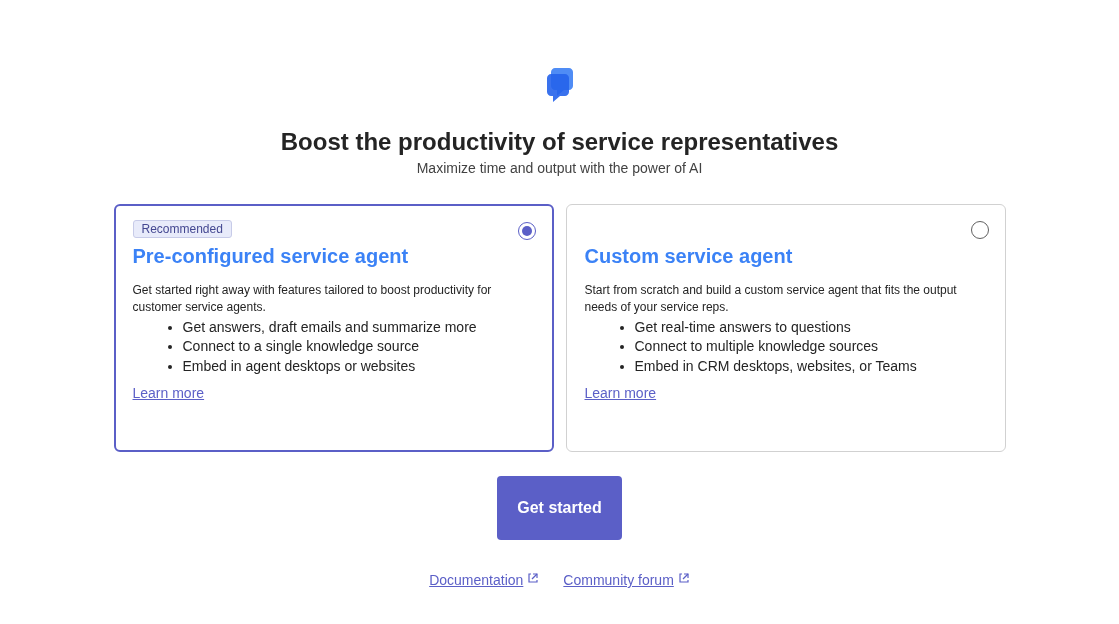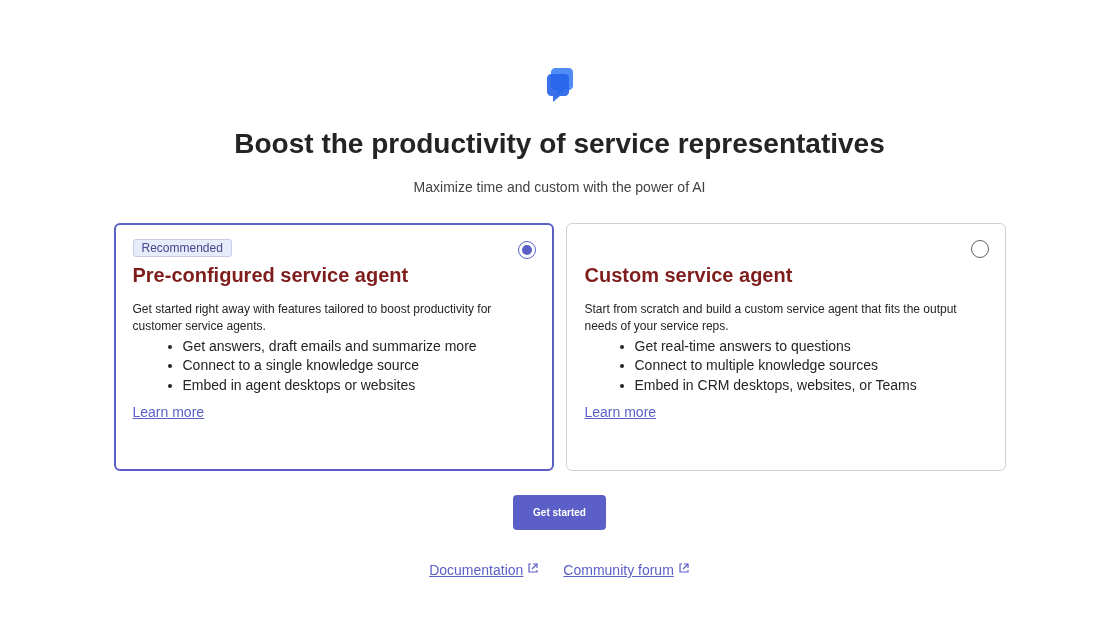--- a/index.html
+++ b/index.html
@@ -14,25 +14,25 @@
       flex-direction: column;
       align-items: center;
       padding-top: 60px;
     }
     .logo {
       width: 48px;
       height: 48px;
       margin-bottom: 20px;
     }
     .page-title {
-      font-size: 28px;
+      font-size: 24px;
       font-weight: 600;
       color: #242424;
       text-align: left;
-      margin-bottom: 19px;
+      margin-bottom: 4px;
     }
     .page-subtitle {
       font-size: 14px;
       color: #424242;
       text-align: center;
       margin-bottom: 28px;
     }
     .cards {
       display: flex;
       gap: 12px;
@@ -88,21 +88,21 @@
       width: 10px;
       height: 10px;
       border-radius: 50%;
     }
     .radio.checked .radio-inner {
       background: #5b5fc7;
     }
     .card-title {
       font-size: 20px;
       font-weight: 600;
-      color: #7f1d1d;
+      color: #3b82f6;
       margin-bottom: 14px;
     }
     .card-desc {
       font-size: 12px;
       color: #242424;
       line-height: 1.4;
       margin-bottom: 2px;
     }
     .card-bullets {
       list-style: disc;
@@ -119,22 +119,22 @@
       color: #5b5fc7;
       text-decoration: underline;
       cursor: pointer;
       display: inline-block;
     }
     .primary-button {
       background: #5b5fc7;
       color: #ffffff;
       border: none;
       border-radius: 4px;
-      padding: 12px 20px;
-      font-size: 10px;
+      padding: 23px 20px;
+      font-size: 16px;
       font-weight: 600;
       cursor: pointer;
       margin-bottom: 32px;
     }
     .footer-links {
       display: flex;
       gap: 24px;
     }
     .footer-link {
       font-size: 14px;
@@ -154,21 +154,21 @@
 <body>
 
 <div class="logo">
   <svg viewBox="0 0 48 48" fill="none">
     <path d="M15 12 C15 10 17 8 19 8 L33 8 C35 8 37 10 37 12 L37 26 C37 28 35 30 33 30 L28 30 L21 36 L21 30 L19 30 C17 30 15 28 15 26 Z" fill="#4f8cf5"></path>
     <path d="M11 18 C11 16 13 14 15 14 L29 14 C31 14 33 16 33 18 L33 32 C33 34 31 36 29 36 L24 36 L17 42 L17 36 L15 36 C13 36 11 34 11 32 Z" fill="#2563eb" opacity="0.9"></path>
   </svg>
 </div>
 
 <h1 class="page-title">Boost the productivity of service representatives</h1>
-<p class="page-subtitle">Maximize time and custom with the power of AI</p>
+<p class="page-subtitle">Maximize time and output with the power of AI</p>
 
 <div class="cards">
 
   <div class="card selected">
     <div class="badge-row">
       <span class="badge">Recommended</span>
     </div>
     <div class="radio checked">
       <div class="radio-outer">
           <div class="radio-inner"></div>

